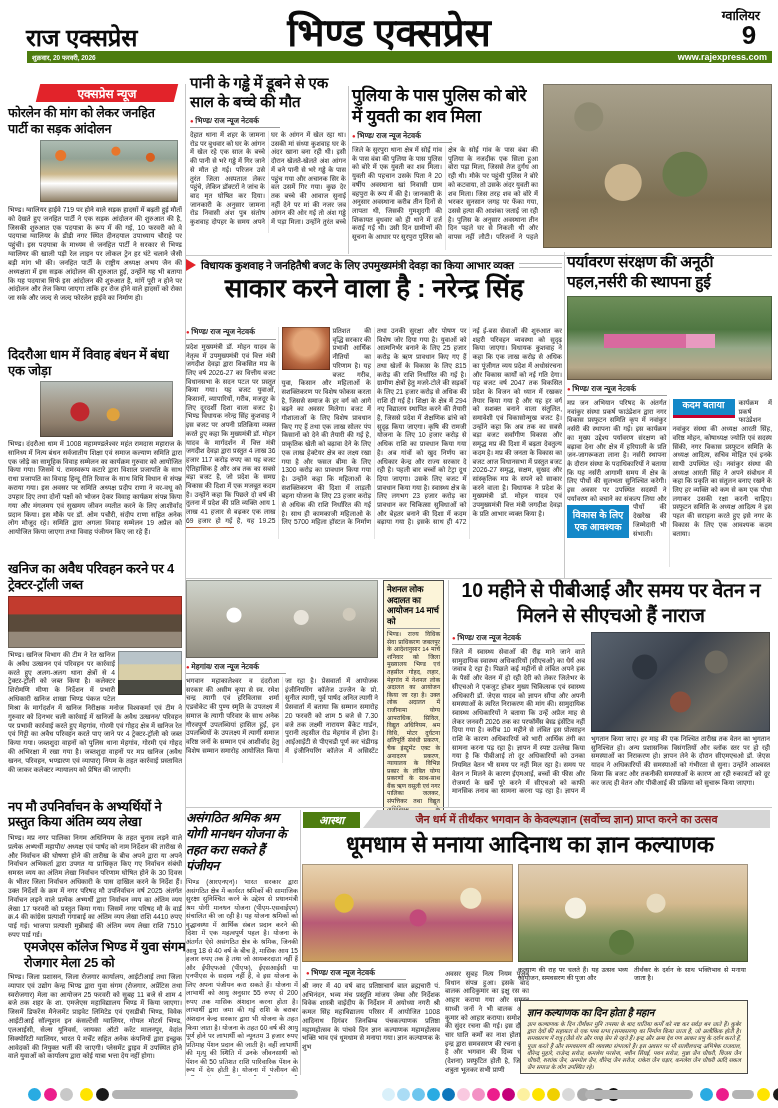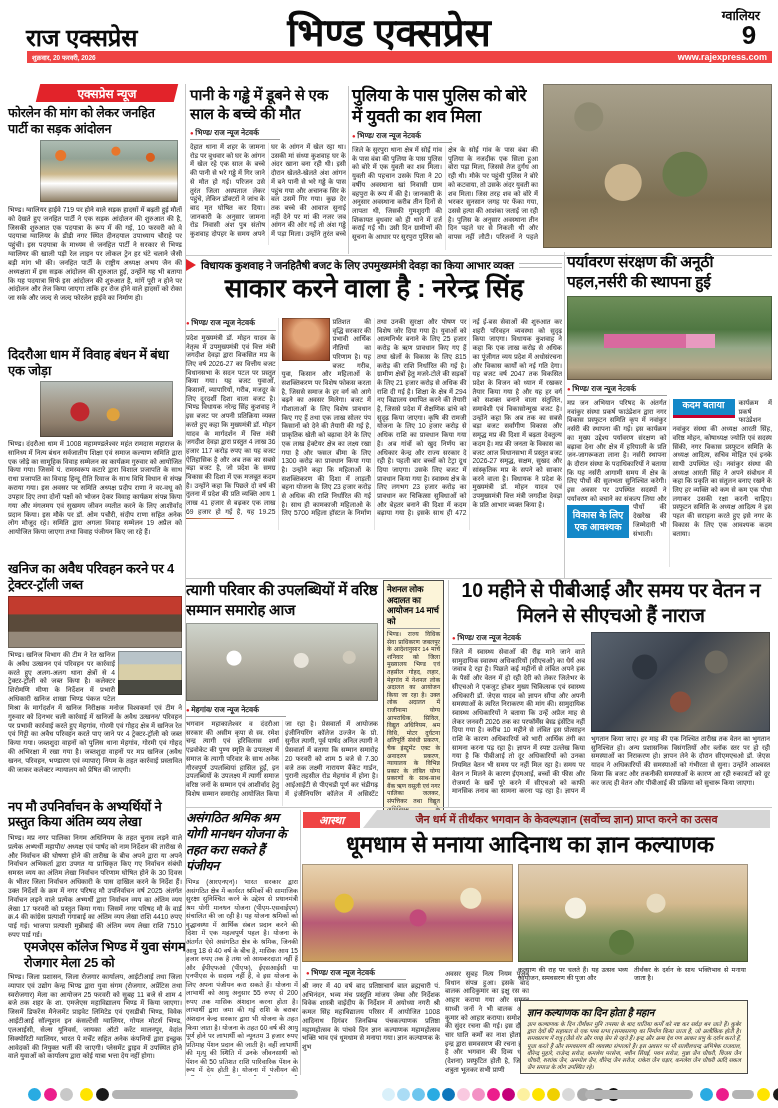--- a/index.html
+++ b/index.html
@@ -9,21 +9,21 @@
   .hl{font-weight:700;color:#0c0c0c;letter-spacing:-0.2px;}
   .body-txt{color:#1c1c1c;text-align:justify;line-height:1.3;}
   .byline{font-weight:700;color:#2c2c2c;font-size:7.5px;border-bottom:1px solid #9b9b9b;
           padding-bottom:2px;margin-bottom:3px;display:block;}
   .byline::before{content:"\25CF  ";color:#e2232a;font-size:6px;}
   .photo{box-shadow:inset 0 0 0 1px rgba(0,0,0,.28);}
   .cols2{column-count:2;column-gap:6px;column-rule:1px solid #e3e3e3;}
   .cols4{column-count:4;column-gap:6px;column-rule:1px solid #e3e3e3;}
   .vline{width:1px;background:#c6c6c6;}
   .hline{height:1px;background:#c6c6c6;}
-  .redbar{background:#ef4444;}
+  .redbar{background:#4d7c0f;}
   .tab-ribbon{background:#e2232a;transform:skewX(-14deg);}
   .tab-ribbon span{display:block;transform:skewX(14deg);color:#fff;font-weight:700;text-align:center;}
   .pullquote{float:left;width:56px;background:#1488c8;color:#fff;font-weight:700;font-size:9.5px;
              line-height:1.25;text-align:center;padding:4px 3px;margin:2px 4px 2px 0;
              border-bottom:3px solid #c2002e;}
   .kicker-row{display:flex;align-items:center;gap:5px;}
   .kicker-tri{width:0;height:0;border-top:6px solid transparent;border-bottom:6px solid transparent;
               border-left:10px solid #e2232a;}
   .kicker-rule{flex:1;height:3px;border-top:1px solid #b9b9b9;border-bottom:1px solid #b9b9b9;}
   .dot{width:13px;height:13px;border-radius:50%;display:inline-block;}
@@ -76,21 +76,21 @@
     <span class="float-ph photo" style="background:linear-gradient(180deg,#b9c4c9 0 30%,#d9cfa8 31% 65%,#4a4a42 66%);"></span>
     <span>भिण्ड। खनिज विभाग की टीम ने रेत खनिज के अवैध उत्खनन एवं परिवहन पर कार्रवाई करते हुए अलग-अलग थाना क्षेत्रों से 4 ट्रेक्टर-ट्रॉली को जब्त किया है। कलेक्टर शिरोमणि मीणा के निर्देशन में प्रभारी अधिकारी खनिज शाखा भिण्ड पंकज पटेल मिश्रा के मार्गदर्शन में खनिज निरीक्षक मनोज विश्वकर्मा एवं टीम ने गुरुवार को दिनभर चली कार्रवाई में खनिजों के अवैध उत्खनन/ परिवहन पर प्रभावी कार्रवाई करते हुए मेहगांव, गोरमी एवं गोहद क्षेत्र में खनिज रेत एवं गिट्टी का अवैध परिवहन करते पाए जाने पर 4 ट्रेक्टर-ट्रॉली को जब्त किया गया। जब्तशुदा वाहनों को पुलिस थाना मेहगांव, गोरमी एवं गोहद की अभिरक्षा में रखा गया है। जब्तशुदा वाहनों पर मप्र खनिज (अवैध खनन, परिवहन, भण्डारण एवं व्यापार) नियम के तहत कार्रवाई प्रस्तावित की जाकर कलेक्टर न्यायालय को प्रेषित की जाएगी।</span>
   </div>
 
   <div class="abs hl" style="left:8px;top:799px;width:174px;font-size:13px;line-height:15px;">नप मौ उपनिर्वाचन के अभ्यर्थियों ने प्रस्तुत किया अंतिम व्यय लेखा</div>
   <div class="abs body-txt" style="left:8px;top:834px;width:174px;height:103px;font-size:6.8px;overflow:hidden;">भिण्ड। मप्र नगर पालिका निगम अधिनियम के तहत चुनाव लड़ने वाले प्रत्येक अभ्यर्थी महापौर/ अध्यक्ष एवं पार्षद को नाम निर्देशन की तारीख से और निर्वाचन की घोषणा होने की तारीख के बीच अपने द्वारा या अपने निर्वाचन अभिकर्ता द्वारा उपगत या प्राधिकृत किए गए निर्वाचन संबंधी समस्त व्यय का अंतिम लेखा निर्वाचन परिणाम घोषित होने के 30 दिवस के भीतर जिला निर्वाचन अधिकारी के पास दाखिल करने के निर्देश हैं। उक्त निर्देशों के क्रम में नगर परिषद मौ उपनिर्वाचन वर्ष 2025 अंतर्गत निर्वाचन लड़ने वाले प्रत्येक अभ्यर्थी द्वारा निर्वाचन व्यय का अंतिम व्यय लेखा 17 फरवरी को प्रस्तुत किया गया। जिसमें नगर परिषद मौ के वार्ड क्र.4 की कांग्रेस प्रत्याशी गंगाबाई का अंतिम व्यय लेखा राशि 4410 रुपए पाई गई। भाजपा प्रत्याशी मुन्नीबाई की अंतिम व्यय लेखा राशि 7510 रुपए पाई गई।</div>
 
   <div class="abs hl" style="left:24px;top:939px;width:174px;font-size:13px;line-height:16px;">एमजेएस कॉलेज भिण्ड में युवा संगम रोजगार मेला 25 को</div>
   <div class="abs body-txt" style="left:8px;top:973px;width:174px;height:101px;font-size:6.8px;overflow:hidden;">भिण्ड। जिला प्रशासन, जिला रोजगार कार्यालय, आईटीआई तथा जिला व्यापार एवं उद्योग केन्द्र भिण्ड द्वारा युवा संगम (रोजगार, अप्रेंटिस तथा स्वरोजगार) मेला का आयोजन 25 फरवरी को सुबह 11 बजे से शाम 4 बजे तक शहर के शा. एमजेएस महाविद्यालय भिण्ड में किया जाएगा। जिसमें डिफरेंस मैनेजमेंट प्राइवेट लिमिटेड एवं एसडीबी भिण्ड, विवेक आईटीआई सॉल्यूशन इन कंसल्टेंसी ग्वालियर, गोयल मोटर्स भिण्ड, एलआईसी, सेल्स यूनिवर्स, जायका ऑटो करेंट मालनपुर, वेदांत सिक्योरिटी ग्वालियर, भारत पे मर्चेंट सहित अनेक कंपनियों द्वारा इच्छुक आवेदकों की नियुक्त भर्ती की जाएगी। प्लेसमेंट ड्राइव में उपस्थित होने वाले युवाओं को कार्यालय द्वारा कोई यात्रा भत्ता देय नहीं होगा।</div>
 
-  <div class="abs" style="left:190px;top:85px;width:156px;height:170px;">
+  <div class="abs" style="left:190px;top:73px;width:156px;height:170px;">
     <div class="hl" style="font-size:15px;line-height:19px;margin-bottom:4px;">पानी के गड्ढे में डूबने से एक साल के बच्चे की मौत</div>
     <span class="byline" style="width:90px;">भिण्ड/ राज न्यूज नेटवर्क</span>
     <div class="cols2 body-txt" style="font-size:6.7px;height:102px;overflow:hidden;">देहात थाना में शहर के जामना रोड पर बुधवार को घर के आंगन में खेल रहे एक साल के बच्चे की पानी से भरे गड्ढे में गिर जाने से मौत हो गई। परिजन उसे तुरंत जिला अस्पताल लेकर पहुंचे, लेकिन डॉक्टरों ने जांच के बाद मृत घोषित कर दिया। जानकारी के अनुसार जामना रोड निवासी अंश पुत्र संतोष कुशवाह दोपहर के समय अपने घर के आंगन में खेल रहा था। उसकी मां संध्या कुशवाह घर के अंदर खाना बना रही थी। इसी दौरान खेलते-खेलते अंश आंगन में बने पानी से भरे गड्ढे के पास पहुंच गया और अचानक सिर के बल उसमें गिर गया। कुछ देर तक बच्चे की आवाज सुनाई नहीं देने पर मां की नजर जब आंगन की ओर गई तो अंश गड्ढे में पड़ा मिला। उन्होंने तुरंत बच्चे को बाहर निकाला और परिजन उसे जिला अस्पताल लेकर पहुंचे। जहां डॉक्टरों ने परीक्षण के बाद उसे मृत घोषित कर दिया।</div>
   </div>
 
   <div class="abs" style="left:352px;top:85px;width:186px;height:170px;">
     <div class="hl" style="font-size:17px;line-height:21px;margin-bottom:3px;">पुलिया के पास पुलिस को बोरे में युवती का शव मिला</div>
     <span class="byline" style="width:100px;">भिण्ड/ राज न्यूज नेटवर्क</span>
     <div class="cols2 body-txt" style="font-size:6.7px;height:104px;overflow:hidden;">जिले के सुरपुरा थाना क्षेत्र में सोई गांव के पास बंबा की पुलिया के पास पुलिस को बोरे में एक युवती का शव मिला। युवती की पहचान उसके पिता ने 20 वर्षीय अवस्थाना खां निवासी ग्राम बहपुरा के रूप में की है। जानकारी के अनुसार अवस्थाना करीब तीन दिनों से लापता थी, जिसकी गुमशुदगी की शिकायत बुधवार को ही थाने में दर्ज कराई गई थी। उसी दिन ग्रामीणों की सूचना के आधार पर सुरपुरा पुलिस को क्षेत्र के सोई गांव के पास बंबा की पुलिया के नजदीक एक सिला हुआ बोरा पड़ा मिला, जिससे तेज दुर्गंध आ रही थी। मौके पर पहुंची पुलिस ने बोरे को कटवाया, तो उसके अंदर युवती का शव मिला। जिस तरह शव को बोरे में भरकर सुनसान जगह पर फेंका गया, उससे हत्या की आशंका जताई जा रही है। पुलिस के अनुसार अवस्थाना तीन दिन पहले घर से निकली थी और वापस नहीं लौटी। परिजनों ने पहले अपने स्तर पर तलाश की, लेकिन कोई सुराग नहीं मिलने के बाद बुधवार को सुरपुरा थाने में उसकी गुमशुदगी दर्ज कराई गई थी।</div>
   </div>
@@ -100,21 +100,21 @@
      radial-gradient(circle at 35% 60%, #cbb58f 0 18px, transparent 19px),
      radial-gradient(circle at 20% 20%, #8f8a72 0 14px, transparent 15px),
      linear-gradient(180deg,#a9a18c 0%,#938b74 35%,#7d6f52 70%,#93815f 100%);"></div>
 
   <div class="abs" style="left:186px;top:258px;width:376px;height:320px;">
     <div class="kicker-row">
       <span class="kicker-tri"></span>
       <span class="hl" style="font-size:10.5px;">विधायक कुशवाह ने जनहितैषी बजट के लिए उपमुख्यमंत्री देवड़ा का किया आभार व्यक्त</span>
       <span class="kicker-rule"></span>
     </div>
-    <div class="hl" style="font-size:26px;line-height:32px;text-align:center;margin-bottom:14px;">साकार करने वाला है : नरेन्द्र सिंह</div>
+    <div class="hl" style="font-size:26px;line-height:32px;text-align:center;margin-bottom:23px;">साकार करने वाला है : नरेन्द्र सिंह</div>
     <div class="cols4 body-txt" style="font-size:6.7px;height:212px;overflow:hidden;">
       <span class="byline">भिण्ड/ राज न्यूज नेटवर्क</span>
       <span>प्रदेश मुख्यमंत्री डॉ. मोहन यादव के नेतृत्व में उपमुख्यमंत्री एवं वित्त मंत्री जगदीश देवड़ा द्वारा विकसित मप्र के लिए वर्ष 2026-27 का वित्तीय बजट विधानसभा के सदन पटल पर प्रस्तुत किया गया। यह बजट युवाओं, किसानों, व्यापारियों, गरीब, मजदूर के लिए दूरदर्शी दिशा वाला बजट है। भिण्ड विधायक नरेन्द्र सिंह कुशवाह ने इस बजट पर अपनी प्रतिक्रिया व्यक्त करते हुए कहा कि मुख्यमंत्री डॉ. मोहन यादव के मार्गदर्शन में वित्त मंत्री जगदीश देवड़ा द्वारा प्रस्तुत 4 लाख 36 हजार 117 करोड़ रुपए का यह बजट ऐतिहासिक है और अब तक का सबसे बड़ा बजट है, जो प्रदेश के समग्र विकास की दिशा में एक मजबूत कदम है। उन्होंने कहा कि पिछले दो वर्ष की तुलना में प्रदेश की प्रति व्यक्ति आय 1 लाख 41 हजार से बढ़कर एक लाख 69 हजार हो गई है, यह</span>
       <span class="portrait-ph"></span>
       <span>19.25 प्रतिशत की वृद्धि सरकार की प्रभावी आर्थिक नीतियों का परिणाम है। यह बजट गरीब, युवा, किसान और महिलाओं के सशक्तिकरण पर विशेष फोकस करता है, जिससे समाज के हर वर्ग को आगे बढ़ने का अवसर मिलेगा। बजट में गौशालाओं के लिए विशेष प्रावधान किए गए हैं तथा एक लाख सोलर पंप किसानों को देने की तैयारी की गई है, प्राकृतिक खेती को बढ़ावा देने के लिए एक लाख हेक्टेयर क्षेत्र का लक्ष्य रखा गया है और फसल बीमा के लिए 1300 करोड़ का प्रावधान किया गया है। उन्होंने कहा कि महिलाओं के सशक्तिकरण की दिशा में लाड़ली बहना योजना के लिए 23 हजार करोड़ से अधिक की राशि निर्धारित की गई है। साथ ही कामकाजी महिलाओ के लिए 5700 महिला हॉस्टल के निर्माण तथा उनकी सुरक्षा और पोषण पर विशेष जोर दिया गया है। युवाओं को आत्मनिर्भर बनाने के लिए 25 हजार करोड़ के ऋण प्रावधान किए गए हैं तथा खेलों के विकास के लिए 815 करोड़ की राशि निर्धारित की गई है। ग्रामीण क्षेत्रों हेतु मजरे-टोले की सड़कों के लिए 21 हजार करोड़ से अधिक की राशि दी गई है। शिक्षा के क्षेत्र में 294 नए विद्यालय स्थापित करने की तैयारी है, जिससे प्रदेश में शैक्षणिक ढांचे को सुदृढ़ किया जाएगा। कृषि की रामजी योजना के लिए 10 हजार करोड़ से अधिक राशि का प्रावधान किया गया है। अब गांवों को खुद निर्णय का अधिकार केन्द्र और राज्य सरकार दे रही है। पहली बार बच्चों को टेट्रा दूध दिया जाएगा। उसके लिए बजट में प्रावधान किया गया है। स्वास्थ्य क्षेत्र के लिए लगभग 23 हजार करोड़ का प्रावधान कर चिकित्सा सुविधाओं को और बेहतर बनाने की दिशा में कदम बढ़ाया गया है। इसके साथ ही 472</span>
       <span>नई ई-बस सेवाओं की शुरुआत कर शहरी परिवहन व्यवस्था को सुदृढ़ किया जाएगा। विधायक कुशवाह ने कहा कि एक लाख करोड़ से अधिक का पूंजीगत व्यय प्रदेश में अधोसंरचना और विकास कार्यों को नई गति देगा। यह बजट वर्ष 2047 तक विकसित प्रदेश के विजन को ध्यान में रखकर तैयार किया गया है और यह हर वर्ग को सशक्त बनाने वाला संतुलित, समावेशी एवं विकासोन्मुख बजट है। उन्होंने कहा कि अब तक का सबसे बड़ा बजट सर्वांगीण विकास और समृद्ध मप्र की दिशा में बढ़ता देवतुल्य कदम है। मप्र की जनता के विकास का बजट आज विधानसभा में प्रस्तुत बजट 2026-27 समृद्ध, सक्षम, सुखद और सांस्कृतिक मप्र के सपने को साकार करने वाला है। विधायक ने प्रदेश के मुख्यमंत्री डॉ. मोहन यादव एवं उपमुख्यमंत्री वित्त मंत्री जगदीश देवड़ा के प्रति आभार व्यक्त किया है।</span>
     </div>
   </div>
 
   <div class="abs" style="left:567px;top:252px;width:205px;height:326px;">
@@ -124,21 +124,20 @@
        linear-gradient(180deg,#6f8f5a 0%,#4f7742 40%,#97a98a 62%,#b7a98a 85%,#8a7a5f 100%);margin-bottom:3px;"></div>
     <span class="byline" style="width:100px;">भिण्ड/ राज न्यूज नेटवर्क</span>
     <div class="cols2 body-txt" style="font-size:6.7px;height:168px;overflow:hidden;">
       <span>मप्र जन अभियान परिषद के अंतर्गत नवांकुर संस्था प्रकर्ष फाउंडेशन द्वारा नगर विकास प्रस्फुटन समिति कृप में नवांकुर नर्सरी की स्थापना की गई। इस कार्यक्रम का मुख्य उद्देश्य पर्यावरण संरक्षण को बढ़ावा देना और क्षेत्र में हरियाली के प्रति जन-जागरूकता लाना है। नर्सरी स्थापना के दौरान संस्था के पदाधिकारियों ने बताया कि यह नर्सरी आगामी समय में क्षेत्र के लिए पौधों की सुलभता सुनिश्चित करेगी। इस अवसर पर उपस्थित सदस्यों ने पर्यावरण को बचाने का संकल्प लिया और पौधों की</span>
       <span class="pullquote">विकास के लिए एक आवश्यक कदम बताया</span>
       <span>देखरेख की जिम्मेदारी भी संभाली। कार्यक्रम में प्रकर्ष फाउंडेशन नवांकुर संस्था की अध्यक्ष आरती सिंह, वरिष्ठ मोहन, कोषाध्यक्ष ज्योति एवं सदस्य सिंकी, नगर विकास प्रस्फुटन समिति के अध्यक्ष आदित्य, सचिव मोहित एवं इनके साथी उपस्थित रहे। नवांकुर संस्था की अध्यक्ष आरती सिंह ने अपने संबोधन में कहा कि प्रकृति का संतुलन बनाए रखने के लिए हर व्यक्ति को कम से कम एक पौधा लगाकर उसकी रक्षा करनी चाहिए। प्रस्फुटन समिति के अध्यक्ष आदित्य ने इस पहल की सराहना करते हुए इसे नगर के विकास के लिए एक आवश्यक कदम बताया।</span>
     </div>
   </div>
 
   <div class="abs" style="left:186px;top:580px;width:192px;height:226px;">
-    <div class="hl" style="font-size:15px;line-height:19.5px;margin-bottom:4px;">त्यागी परिवार की उपलब्धियों में वरिष्ठ सम्मान समारोह आज</div>
     <div class="photo" style="width:192px;height:78px;background:
        radial-gradient(circle at 25% 45%, #ffffff 0 7px, transparent 8px),
        radial-gradient(circle at 60% 48%, #e8e4da 0 7px, transparent 8px),
        radial-gradient(circle at 85% 44%, #d0cabb 0 6px, transparent 7px),
        linear-gradient(180deg,#cfd4cc 0%,#b5b2a5 50%,#8f8c80 100%);margin-bottom:3px;"></div>
     <span class="byline" style="width:100px;">मेहगांव/ राज न्यूज नेटवर्क</span>
     <div class="cols2 body-txt" style="font-size:6.7px;height:86px;overflow:hidden;">
       <span>भगवान महाकालेश्वर व दंदरौआ सरकार की असीम कृपा से स्व. रमेश चन्द्र त्यागी एवं हरिविलास शर्मा एडवोकेट की पुण्य स्मृति के उपलक्ष्य में समाज के त्यागी परिवार के साथ अनेक गौरवपूर्ण उपलब्धियां हासिल हुईं, इन उपलब्धियों के उपलक्ष्य में त्यागी समाज वरिष्ठ जनों के सम्मान एवं आशीर्वाद हेतु विशेष सम्मान समारोह आयोजित किया जा रहा है। प्रेसवार्ता में आयोजक इंजीनियरिंग</span>
       <span>कॉलेज उज्जैन के प्रो. सुनील त्यागी, पूर्व पार्षद अनिल त्यागी ने प्रेसवार्ता में बताया कि सम्मान समारोह 20 फरवरी को शाम 5 बजे से 7.30 बजे तक लक्ष्मी नारायण बैंकेट गार्डन, पुरानी तहसील रोड मेहगांव में होना है। आईआईटी से पीएचडी पूर्ण कर चंडीगढ़ में इंजीनियरिंग कॉलेज में असिस्टेंट प्रोफेसर के रूप में सेवारत, मुकुल शर्मा का आईआईटीजी के माध्यम से आईआईटी कोटा में चयन पर सम्मानित किया जाएगा।</span>
     </div>

